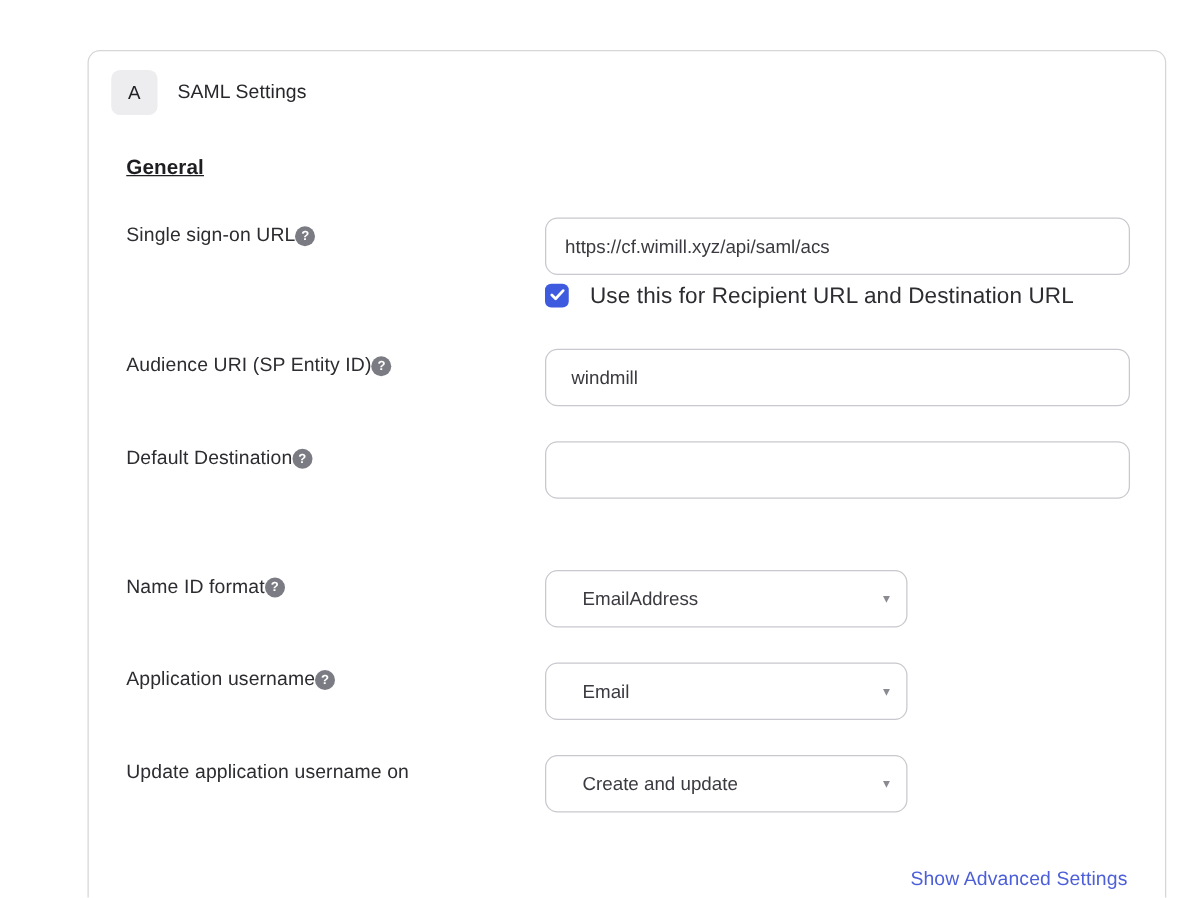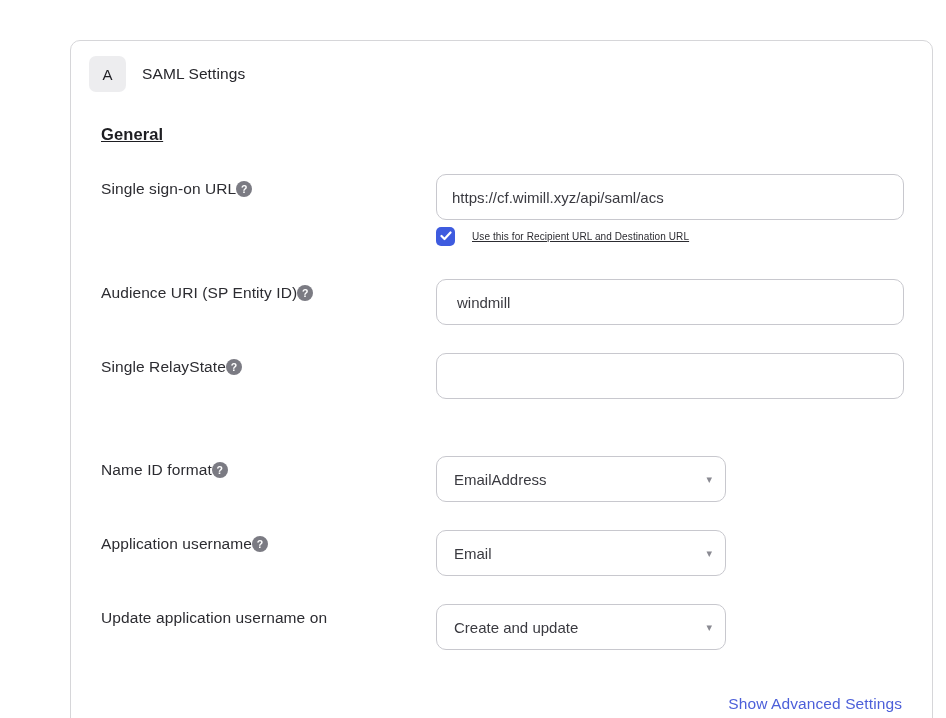--- a/index.html
+++ b/index.html
@@ -64,21 +64,21 @@
     font-family: "Liberation Sans", sans-serif;
     font-size: 15px; color: #3a3a40;
     background: #ffffff;
     outline: none;
   }
   .select-box {
     position: absolute; left: 365px;
     width: 290px; height: 46px;
     border: 1px solid var(--input-border);
     border-radius: 10px;
-    padding: 0 17px;
+    padding: 0 29px;
     display: flex; align-items: center;
     font-size: 15px; color: #3a3a40;
     background: #ffffff;
     cursor: default;
   }
   .select-arrow {
     position: absolute; right: 13px; top: 50%;
     transform: translateY(-50%);
     font-size: 11px; color: #8a8a92;
   }
@@ -89,21 +89,21 @@
   .checkbox {
     width: 19px; height: 19px;
     background: var(--checkbox-blue);
     border-radius: 5px;
     display: flex; align-items: center; justify-content: center;
     flex: 0 0 auto;
   }
   .checkbox svg { display: block; }
   .checkbox-label {
     margin-left: 17px;
-    font-size: 10px; color: #2c2c31; letter-spacing: .1px; text-decoration: underline;
+    font-size: 18px; color: #2c2c31; letter-spacing: .1px;
   }
   .hint-text {
     position: absolute; left: 365px; top: 360px; height: 24px;
     display: flex; align-items: center;
     font-size: 15.5px; color: #8a8a92; letter-spacing: .1px;
   }
   .advanced-link {
     position: absolute; right: 30px; top: 651px; height: 24px;
     display: flex; align-items: center;
     font-size: 15.5px; color: var(--link-blue);
@@ -149,21 +149,21 @@
     <span class="checkbox-label">Use this for Recipient URL and Destination URL</span>
   </div>
 
   <div class="field-label row2-label">
     <span>Audience URI (SP Entity ID)</span>
     <span class="help-icon">?</span>
   </div>
   <input class="text-input row2-input" type="text" value="windmill" style="">
 
   <div class="field-label row3-label">
-    <span>Single RelayState</span>
+    <span>Default Destination</span>
     <span class="help-icon">?</span>
   </div>
   <input class="text-input row3-input" type="text" value="" style="">
 
   <div class="field-label row4-label">
     <span>Name ID format</span>
     <span class="help-icon">?</span>
   </div>
   <div class="select-box row4-select">
     <span>EmailAddress</span>

